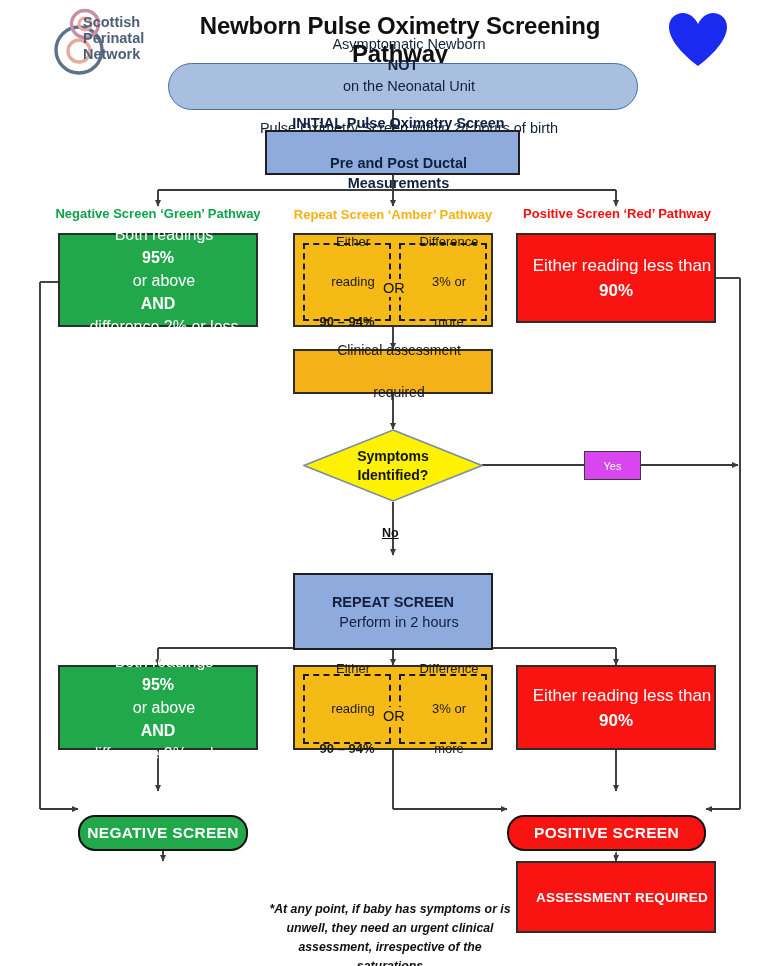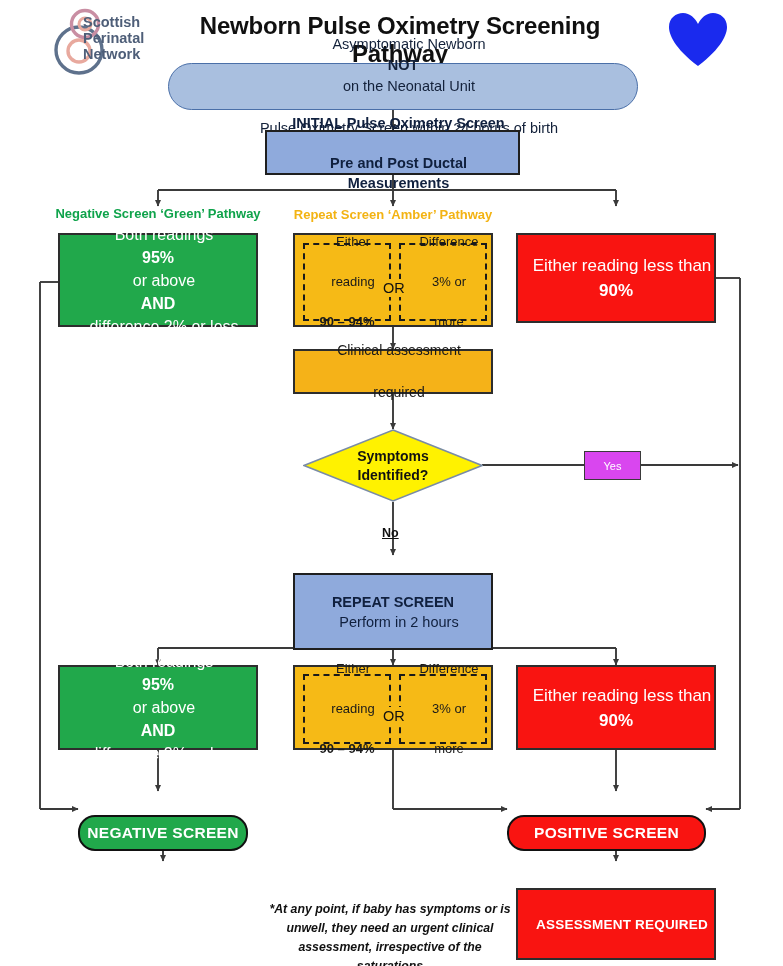--- a/index.html
+++ b/index.html
@@ -197,20 +197,21 @@
 
   <div class="box blue-rect" style="left:265px;top:130px;width:255px;height:45px;">
     <span>
       <span>INITIAL Pulse Oximetry Screen</span><br>
       <span>Pre and Post Ductal Measurements</span>
     </span>
   </div>
 
   <div class="ph green-t" style="left:38px;top:206px;width:240px;">Negative Screen ‘Green’ Pathway</div>
   <div class="ph amber-t" style="left:283px;top:207px;width:220px;">Repeat Screen ‘Amber’ Pathway</div>
+  <div class="ph red-t" style="left:508px;top:206px;width:218px;">Positive Screen ‘Red’ Pathway</div>
 
   <div class="box green" style="left:58px;top:233px;width:200px;height:94px;">
     <span>
       <span>Both readings </span><b>95%</b><span> or above </span><b>AND</b><span> difference 2% or less</span>
     </span>
   </div>
 
   <div class="box amber" style="left:293px;top:233px;width:200px;height:94px;">
     <div class="amber-sub" style="left:8px;top:8px;width:88px;height:78px;">
       <span>
@@ -305,21 +306,21 @@
     <span>POSITIVE SCREEN</span>
   </div>
 
 
   <div class="footnote" style="left:265px;top:868px;width:250px;">
     <span>*At any point, if baby has symptoms or is</span><br>
     <span>unwell, they need an urgent clinical</span><br>
     <span>assessment, irrespective of the saturations</span>
   </div>
 
-  <div class="box red-final" style="left:516px;top:861px;width:200px;height:72px;margin-top:27px;">
+  <div class="box red-final" style="left:516px;top:861px;width:200px;height:72px;">
     <span>
       <span>URGENT CLINICAL</span><br>
       <span>ASSESSMENT REQUIRED</span><br>
       <span>AND NNU ADMISSION</span>
     </span>
   </div>
 
 </div>
 
 </body></html>

